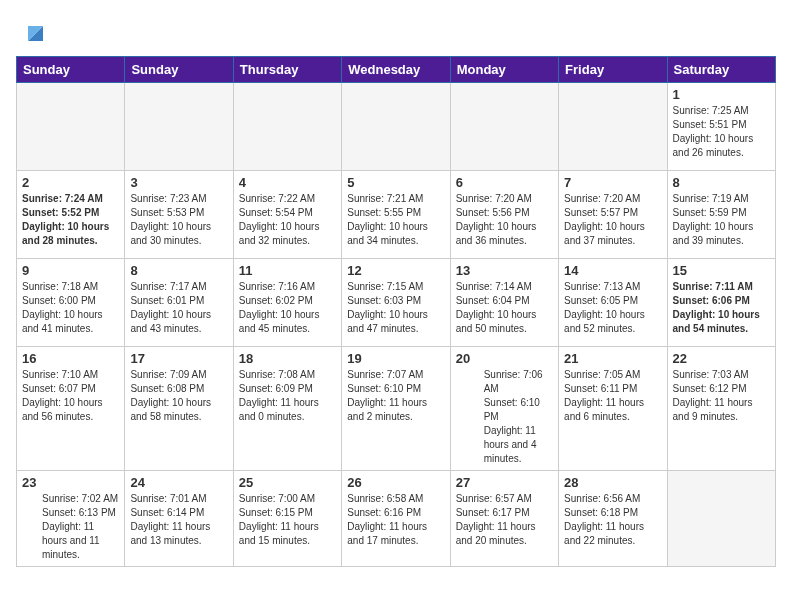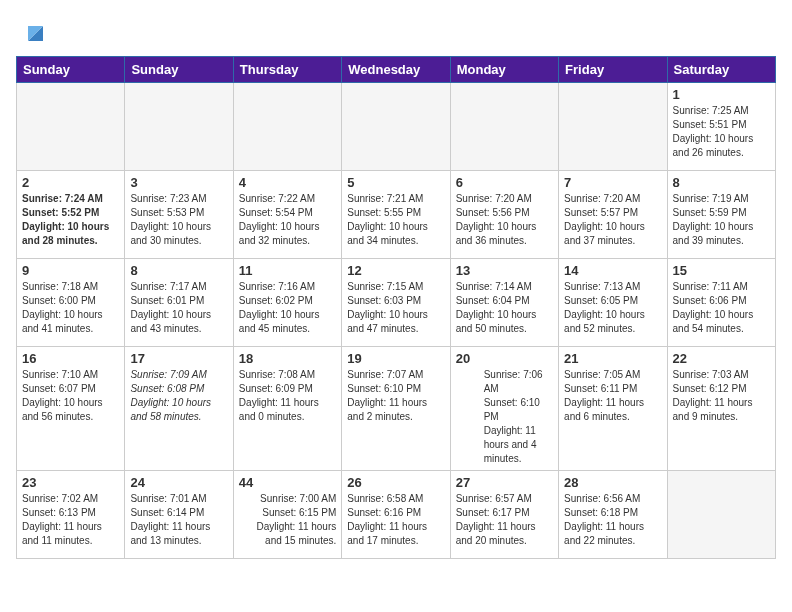--- a/index.html
+++ b/index.html
@@ -215,35 +215,35 @@
 Daylight: 10 hours and 50 minutes.</div>
         </td>
         <td>
           <span class="day-number">14</span>
           <div class="day-info" style="white-space: pre-line;">Sunrise: 7:13 AM
 Sunset: 6:05 PM
 Daylight: 10 hours and 52 minutes.</div>
         </td>
         <td>
           <span class="day-number">15</span>
-          <div class="day-info" style="white-space: pre-line;">Sunrise: 7:11 AM
+          <div class="day-info" style="white-space: pre-line; font-weight: bold;">Sunrise: 7:11 AM
 Sunset: 6:06 PM
 Daylight: 10 hours and 54 minutes.</div>
         </td>
       </tr>
       <tr>
         <td>
           <span class="day-number">16</span>
           <div class="day-info" style="white-space: pre-line;">Sunrise: 7:10 AM
 Sunset: 6:07 PM
 Daylight: 10 hours and 56 minutes.</div>
         </td>
         <td>
           <span class="day-number">17</span>
-          <div class="day-info" style="white-space: pre-line; font-style: italic;">Sunrise: 7:09 AM
+          <div class="day-info" style="white-space: pre-line;">Sunrise: 7:09 AM
 Sunset: 6:08 PM
 Daylight: 10 hours and 58 minutes.</div>
         </td>
         <td>
           <span class="day-number">18</span>
           <div class="day-info" style="white-space: pre-line;">Sunrise: 7:08 AM
 Sunset: 6:09 PM
 Daylight: 11 hours and 0 minutes.</div>
         </td>
         <td>
@@ -267,33 +267,33 @@
         <td>
           <span class="day-number">22</span>
           <div class="day-info" style="white-space: pre-line;">Sunrise: 7:03 AM
 Sunset: 6:12 PM
 Daylight: 11 hours and 9 minutes.</div>
         </td>
       </tr>
       <tr>
         <td>
           <span class="day-number">23</span>
-          <div class="day-info" style="white-space: pre-line;">Sunrise: 7:02 AM
+          <div class="day-info" style="white-space: pre-line; margin-left: 20px;">Sunrise: 7:02 AM
 Sunset: 6:13 PM
 Daylight: 11 hours and 11 minutes.</div>
         </td>
         <td>
           <span class="day-number">24</span>
           <div class="day-info" style="white-space: pre-line;">Sunrise: 7:01 AM
 Sunset: 6:14 PM
 Daylight: 11 hours and 13 minutes.</div>
         </td>
         <td>
-          <span class="day-number">44</span>
-          <div class="day-info" style="white-space: pre-line; text-align: right;">Sunrise: 7:00 AM
+          <span class="day-number">25</span>
+          <div class="day-info" style="white-space: pre-line;">Sunrise: 7:00 AM
 Sunset: 6:15 PM
 Daylight: 11 hours and 15 minutes.</div>
         </td>
         <td>
           <span class="day-number">26</span>
           <div class="day-info" style="white-space: pre-line;">Sunrise: 6:58 AM
 Sunset: 6:16 PM
 Daylight: 11 hours and 17 minutes.</div>
         </td>
         <td>

